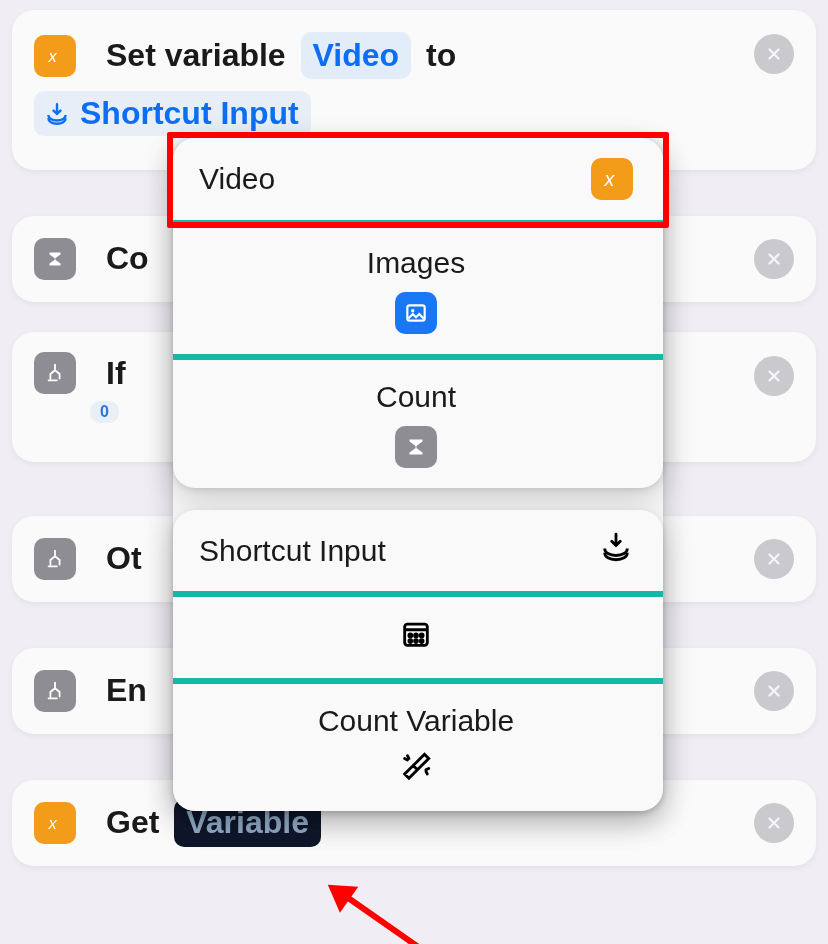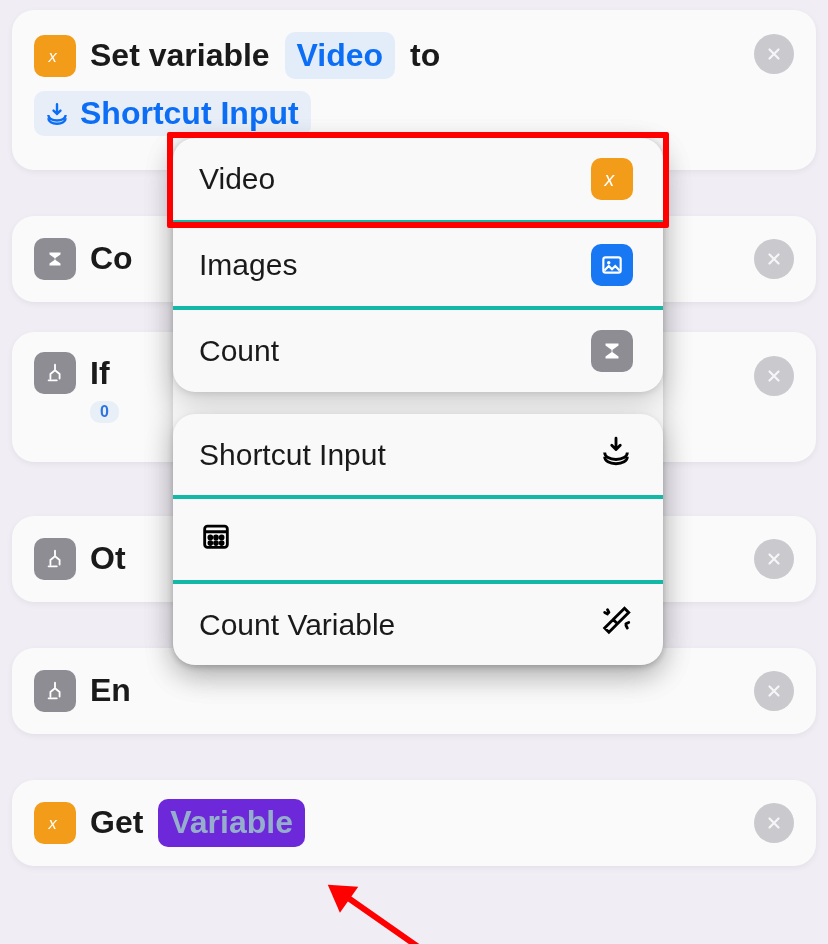--- a/index.html
+++ b/index.html
@@ -48,32 +48,32 @@
   .card.first .delete{top:44px;}
   .delete svg{width:18px;height:18px;fill:#f6f6f8;}
   .square{
     width:42px;height:42px;border-radius:10px;
     display:flex;align-items:center;justify-content:center;
     flex-shrink:0;
   }
   .square.orange{background:var(--orange);}
   .square.gray{background:var(--gray-icon);}
   .square svg{fill:#fff;}
-  .richtext{font-size:32px;font-weight:600;color:var(--ink);line-height:1.35;flex:1;min-width:0;}
+  .richtext{font-size:32px;font-weight:600;color:var(--ink);line-height:1.35;flex:1;min-width:0;margin-left:16px;}
   .richtext .word{white-space:nowrap;}
   .token{
     display:inline-flex;align-items:center;gap:6px;
     background:var(--blue-soft);
     color:var(--blue);
     border-radius:10px;
     padding:2px 12px;
     margin:0 6px;
     font-weight:600;
   }
-  .token.var{background:#6d28d9;color:#95aecb;}
+  .token.var{background:#0f172a;color:#95aecb;}
   .token.num{background:#e8eff7;color:#2d74e0;padding:2px 10px;margin:0;}
   .row-zero{margin-top:6px;}
   
   .first-body{width:100%;}
   .first-line1{display:flex;align-items:center;gap:14px;}
   .first-line2{margin-top:12px;}
   .shortcut-token{
     display:inline-flex;align-items:center;gap:10px;
     background:#e7eef8;color:var(--blue);
     border-radius:10px;padding:4px 12px 4px 10px;
@@ -89,21 +89,21 @@
     box-shadow:0 10px 30px rgba(0,0,0,0.18),0 2px 6px rgba(0,0,0,0.10);
     overflow:visible;
     z-index:5;
   }
   .pop-item{
     display:flex;align-items:center;justify-content:space-between;
     padding:20px 30px 20px 26px;
     font-size:30px;color:var(--ink);
     gap:12px;
   }
-  .pop-item + .pop-item{border-top:4px solid #14b8a6;}
+  .pop-item + .pop-item{border-top:6px solid #14b8a6;flex-direction:column;}
   .pop-item .lbl{flex:1;}
   .pop-item .icon{width:42px;height:42px;border-radius:10px;display:flex;align-items:center;justify-content:center;}
   .pop-item .icon svg{width:26px;height:26px;}
   .pop-item .glyph svg{width:34px;height:34px;}
   
   .redbox{
     position:absolute;left:-6px;top:-6px;right:-6px;height:96px;
     border:6px solid #ff0000;
     border-radius:2px;
     pointer-events:none;

